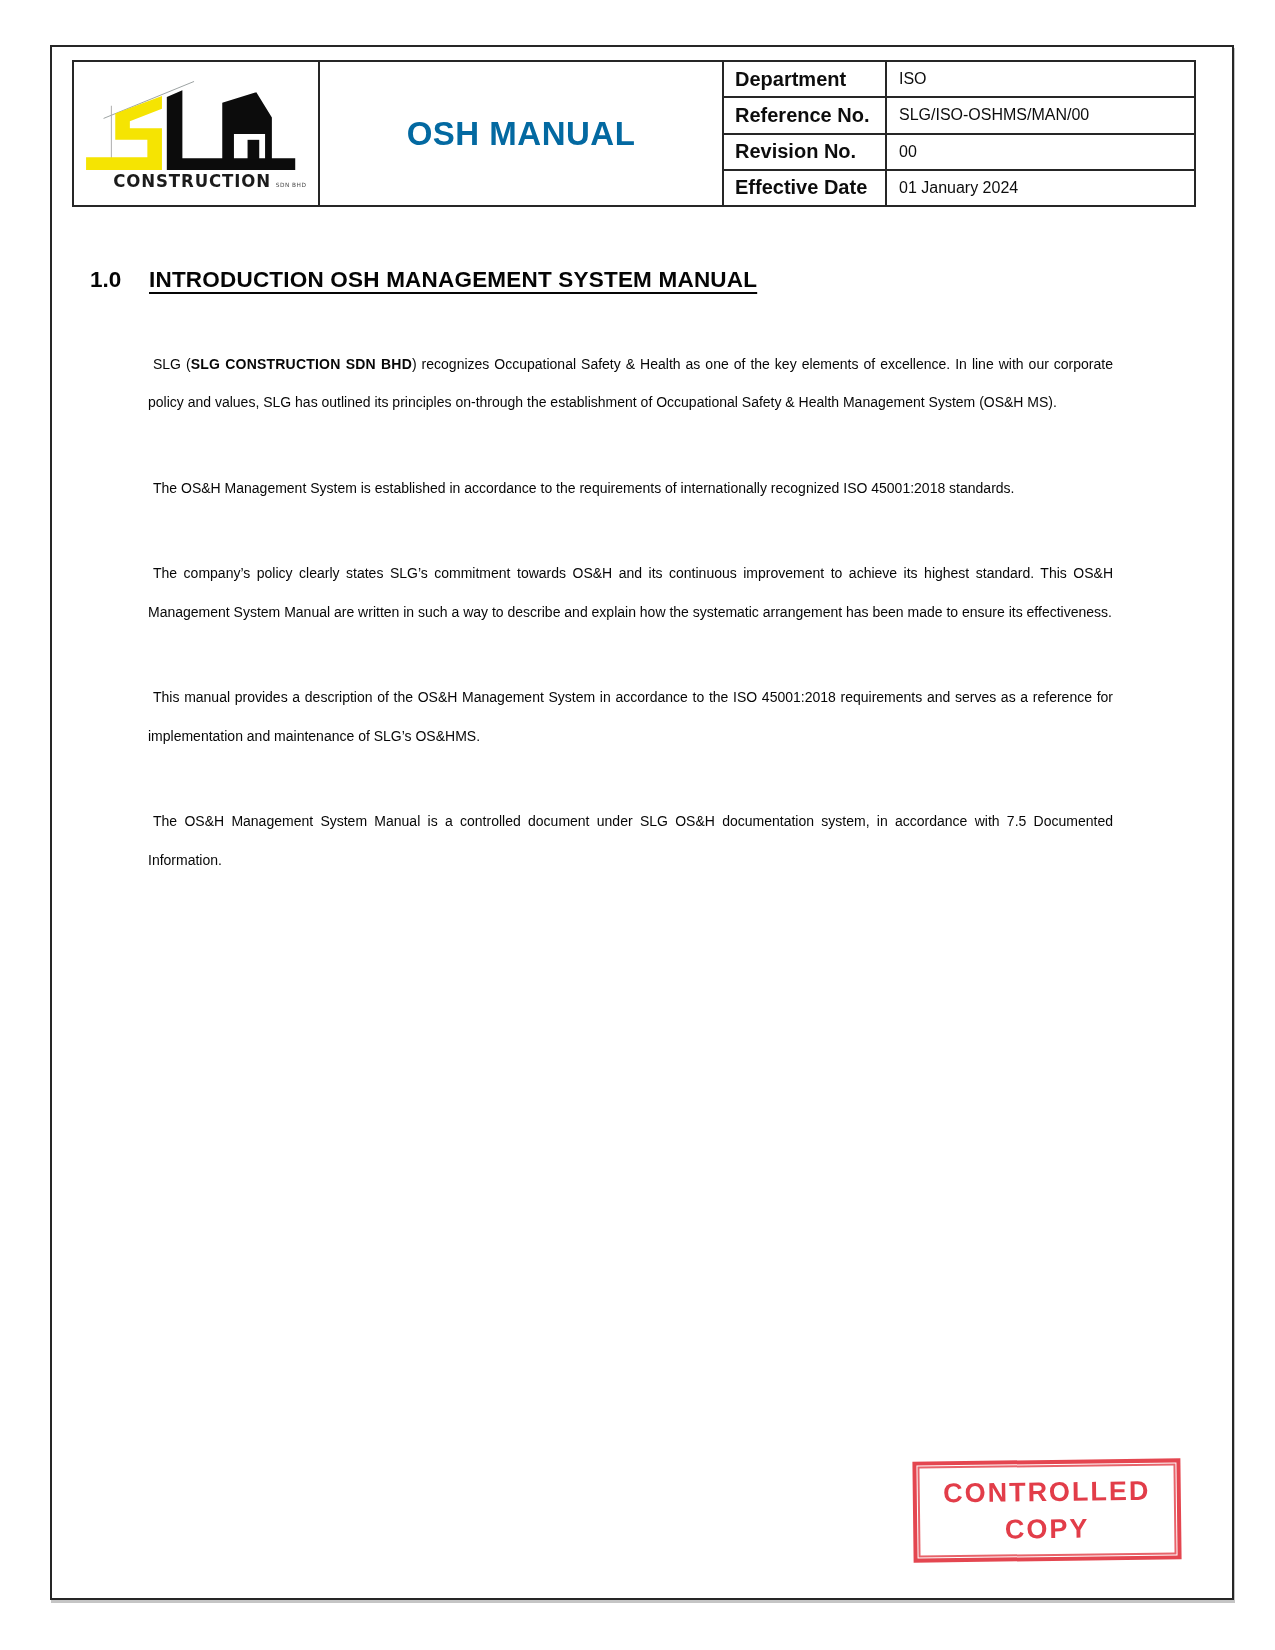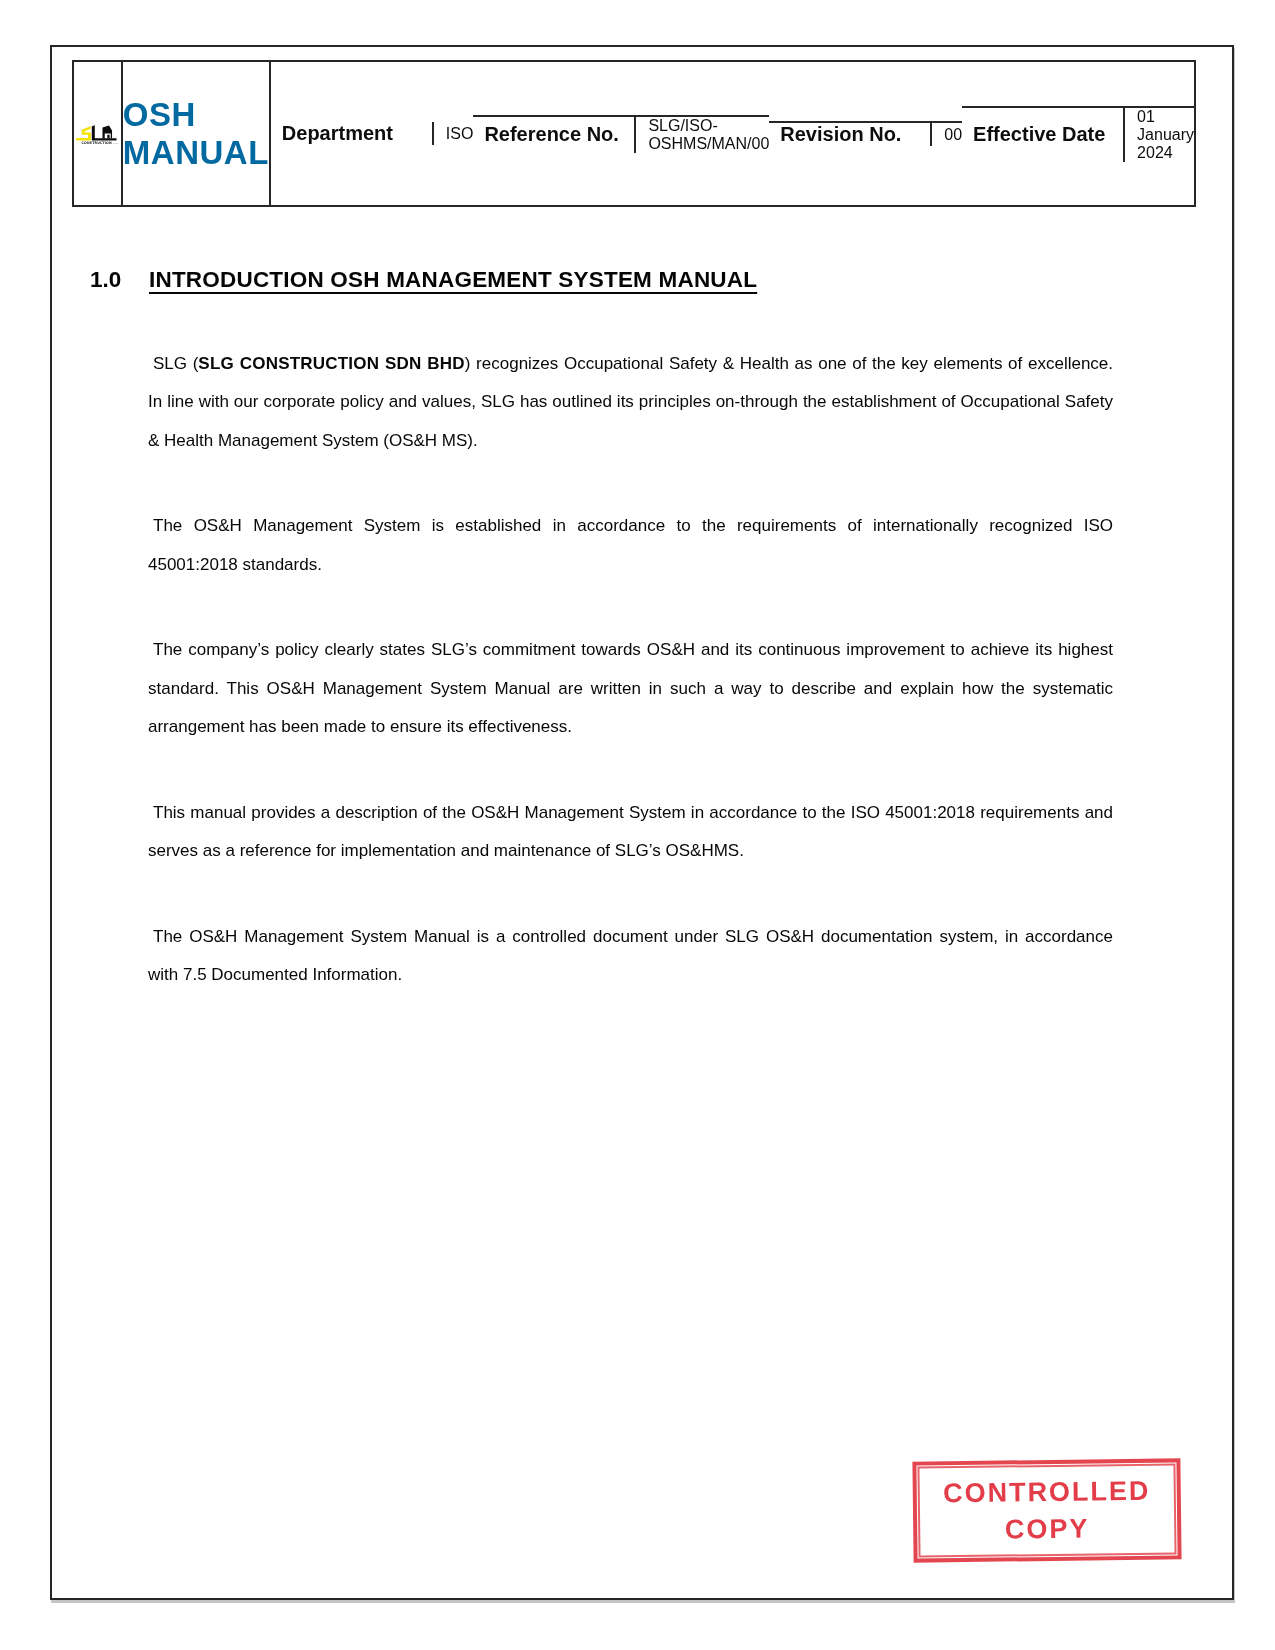--- a/index.html
+++ b/index.html
@@ -18,21 +18,21 @@
     position:absolute; left:20px; top:13px; width:1124px; height:147px;
     border:2px solid #262626; display:flex; box-sizing:border-box; background:#fff;
   }
   .logo-cell{width:246px; border-right:2px solid #262626; position:relative; box-sizing:border-box;}
   .logo-cell svg{position:absolute; inset:0; width:100%; height:100%;}
   .title-cell{
     width:404px; border-right:2px solid #262626; box-sizing:border-box;
     display:flex; align-items:center; justify-content:center;
     font-weight:bold; font-size:33px; letter-spacing:.5px; color:#0369a1;
   }
-  .info-grid{flex:1; display:flex; align-items:center;}
+  .info-grid{flex:1; display:flex; flex-direction:column;}
   .info-row{flex:1; display:flex; border-top:2px solid #262626; box-sizing:border-box;}
   .info-row:first-child{border-top:none;}
   .info-label{
     width:163px; border-right:2px solid #262626; box-sizing:border-box;
     font-weight:bold; font-size:20px; padding-left:11px;
     display:flex; align-items:center; color:#0d0d0d;
   }
   .info-value{
     flex:1; font-size:16px; padding-left:12px;
     display:flex; align-items:center; color:#0d0d0d;
@@ -43,21 +43,21 @@
     display:flex; font-size:22.5px; font-weight:bold; line-height:38.5px;
     color:#050505; margin:0 0 45px 0;
   }
   .section-number{width:59px; flex:none;}
   .section-title{
     text-decoration:underline; text-decoration-thickness:2px; text-underline-offset:5px;
     letter-spacing:.2px;
   }
   .body-text p{
     margin:0 0 47px 58px; width:965px;
-    font-size:17px; line-height:38.5px; text-align:justify; text-indent:5px;
+    font-size:14px; line-height:38.5px; text-align:justify; text-indent:5px;
     color:#070707;
   }
   .body-text p b{letter-spacing:.2px;}
   
   .stamp{
     position:absolute; left:861px; top:1413px; width:268px; height:101px;
     border:4px solid #e23943; box-sizing:border-box;
     transform:rotate(-0.7deg);
     display:flex; flex-direction:column; align-items:center; justify-content:center;
     color:#e02f3c; font-weight:bold; font-size:27px; line-height:37px;

